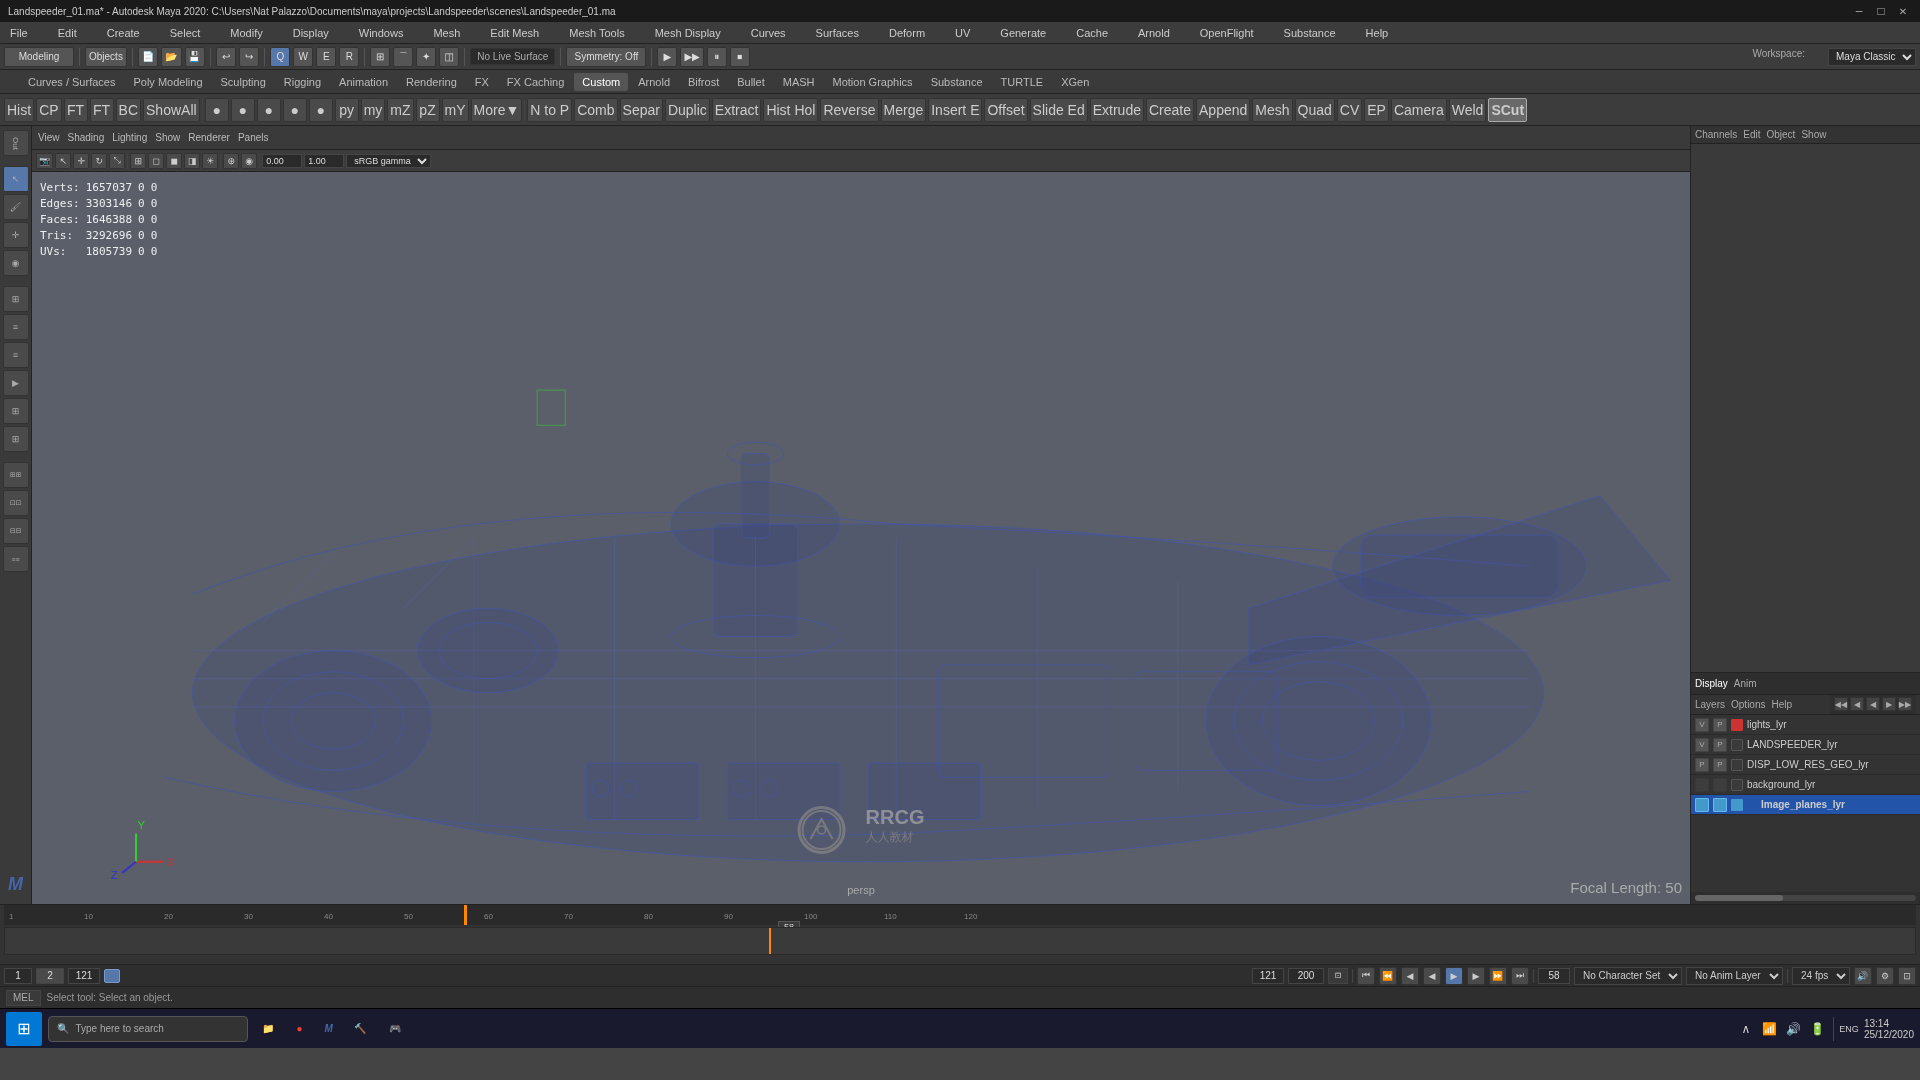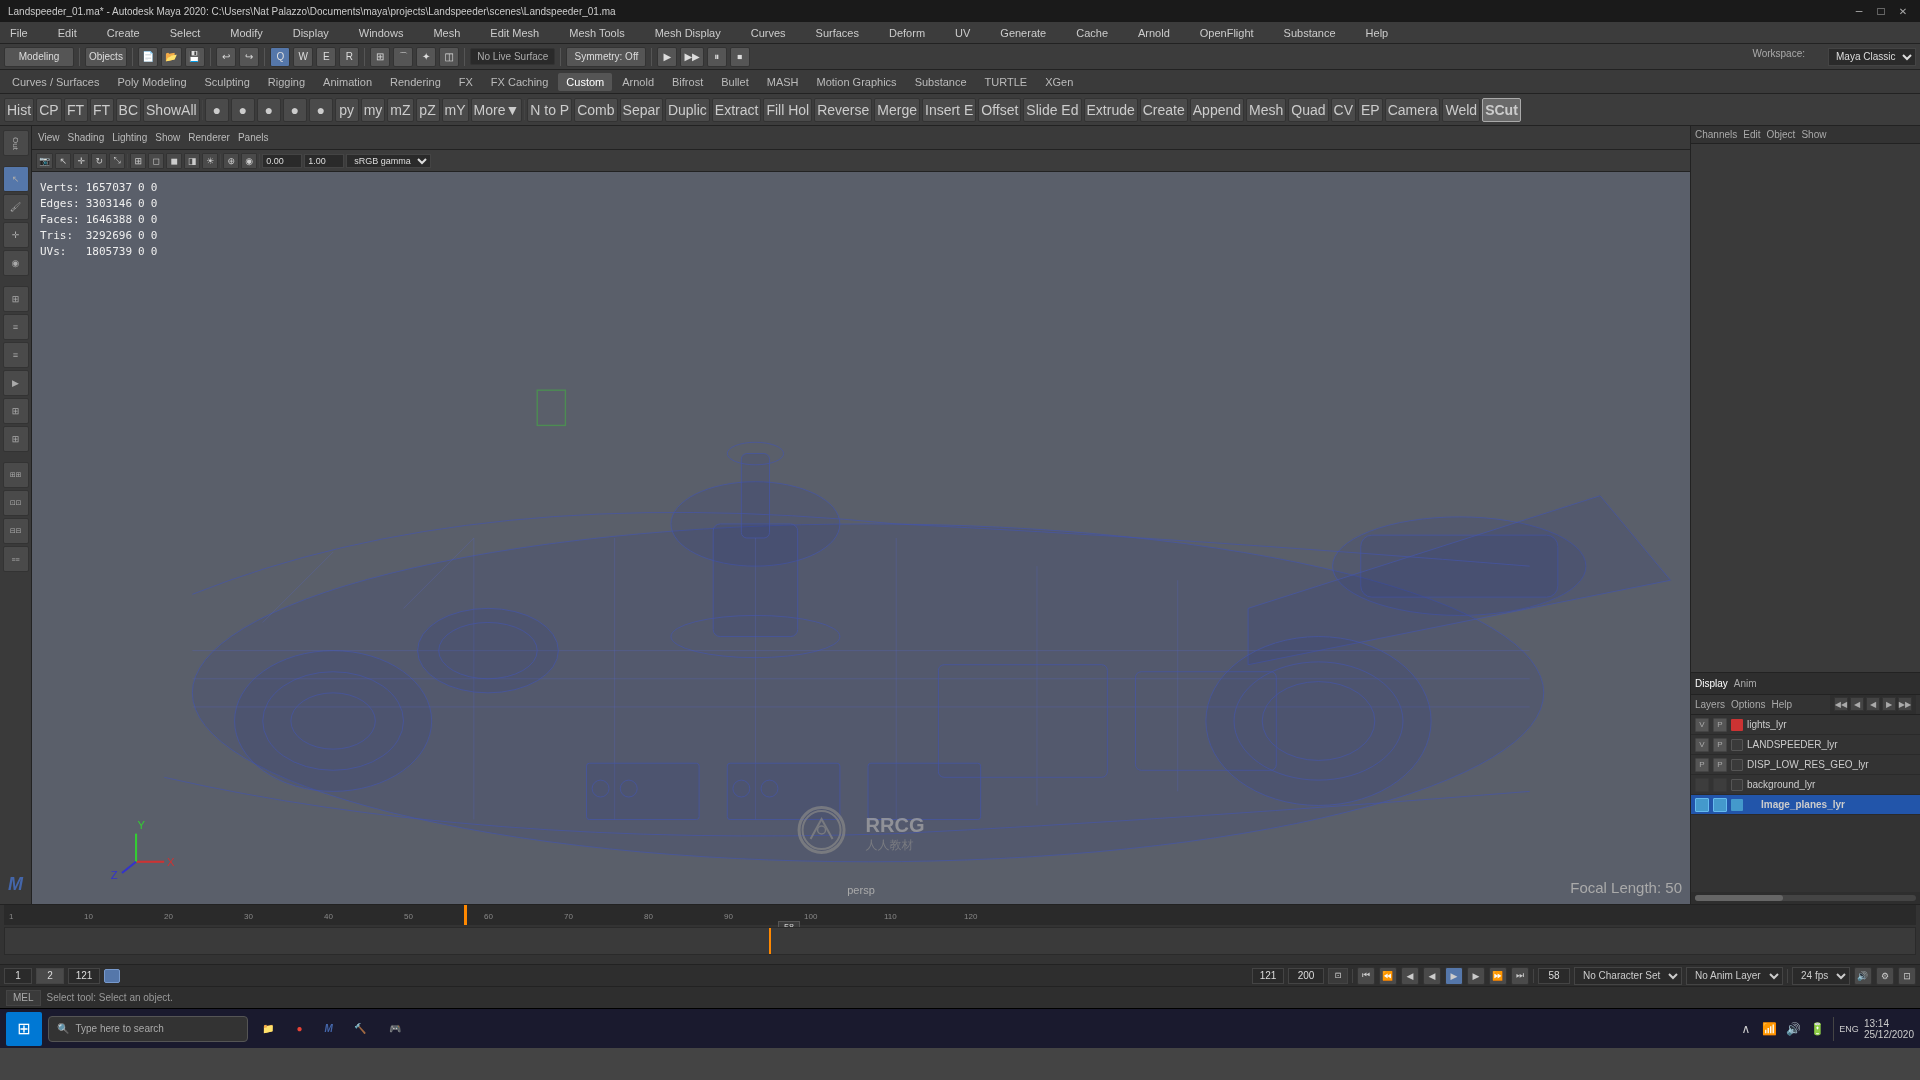--- a/index.html
+++ b/index.html
@@ -95,21 +95,21 @@
       color: #aaa;
       border-radius: 2px;
     }
 
     
     #cat-tabs {
       height: 24px;
       background: #3a3a3a;
       display: flex;
       align-items: center;
-      padding: 0 4px;
+      padding: 0 20px;
       gap: 2px;
       border-bottom: 1px solid #222;
     }
     .cat-tab {
       padding: 3px 8px;
       font-size: 11px;
       color: #bbb;
       cursor: pointer;
       border-radius: 2px;
     }
@@ -514,21 +514,21 @@
       justify-content: center;
     }
 
     
     #watermark {
       position: absolute;
       bottom: 50px;
       left: 50%;
       transform: translateX(-50%);
       display: flex;
-      align-items: flex-end;
+      align-items: flex-start;
       gap: 20px;
       opacity: 0.7;
     }
     #watermark .logo-circle {
       width: 48px;
       height: 48px;
       border: 3px solid #888;
       border-radius: 50%;
       display: flex;
       align-items: center;
@@ -673,21 +673,21 @@
   <div class="shelf-btn">mZ</div>
   <div class="shelf-btn">pZ</div>
   <div class="shelf-btn">mY</div>
   <div class="shelf-btn">More▼</div>
   <div style="width:1px;height:20px;background:#444;"></div>
   <div class="shelf-btn">N to P</div>
   <div class="shelf-btn">Comb</div>
   <div class="shelf-btn">Separ</div>
   <div class="shelf-btn">Duplic</div>
   <div class="shelf-btn">Extract</div>
-  <div class="shelf-btn">Fill Hol</div>
+  <div class="shelf-btn">Hist Hol</div>
   <div class="shelf-btn">Reverse</div>
   <div class="shelf-btn">Merge</div>
   <div class="shelf-btn">Insert E</div>
   <div class="shelf-btn">Offset</div>
   <div class="shelf-btn">Slide Ed</div>
   <div class="shelf-btn">Extrude</div>
   <div class="shelf-btn">Create</div>
   <div class="shelf-btn">Append</div>
   <div class="shelf-btn">Mesh</div>
   <div class="shelf-btn">Quad</div>

